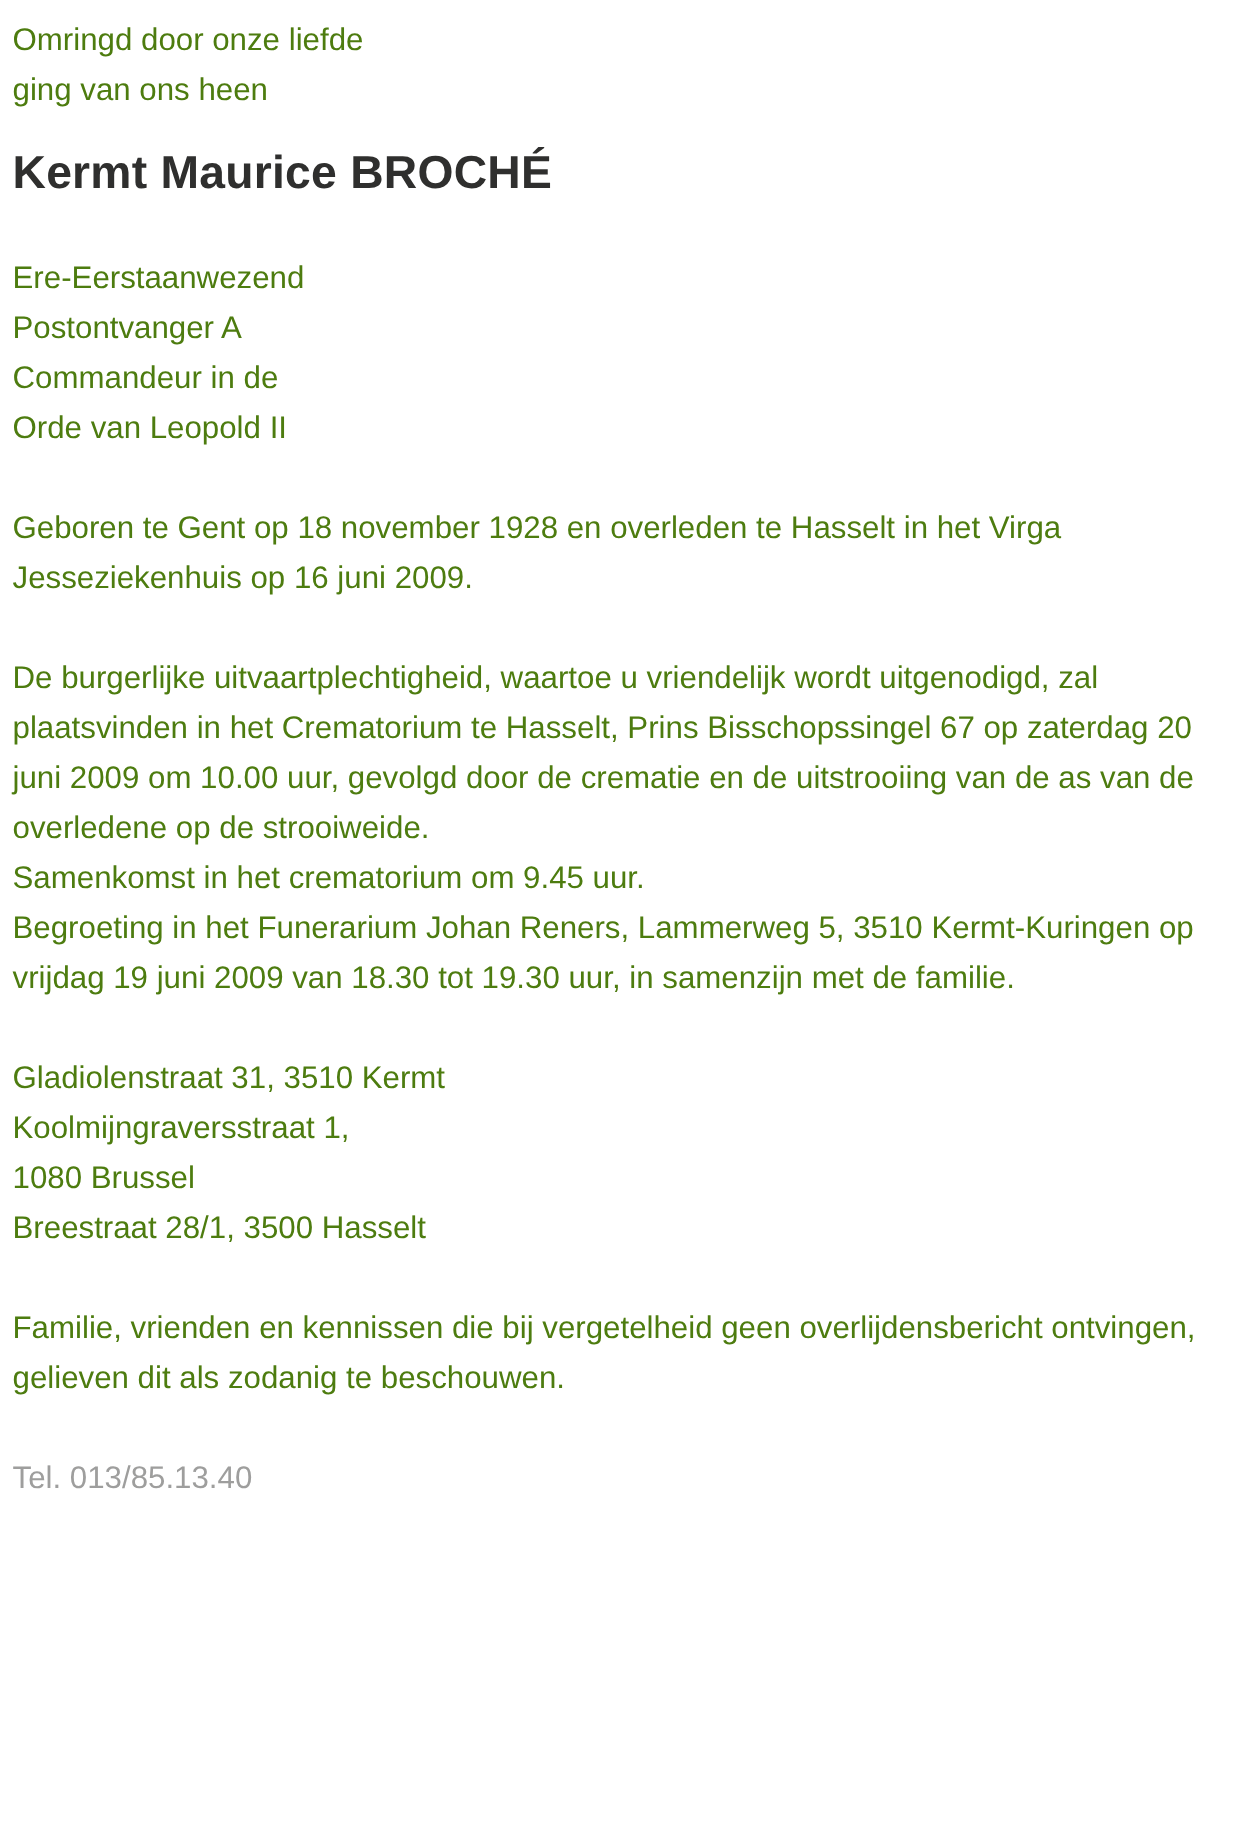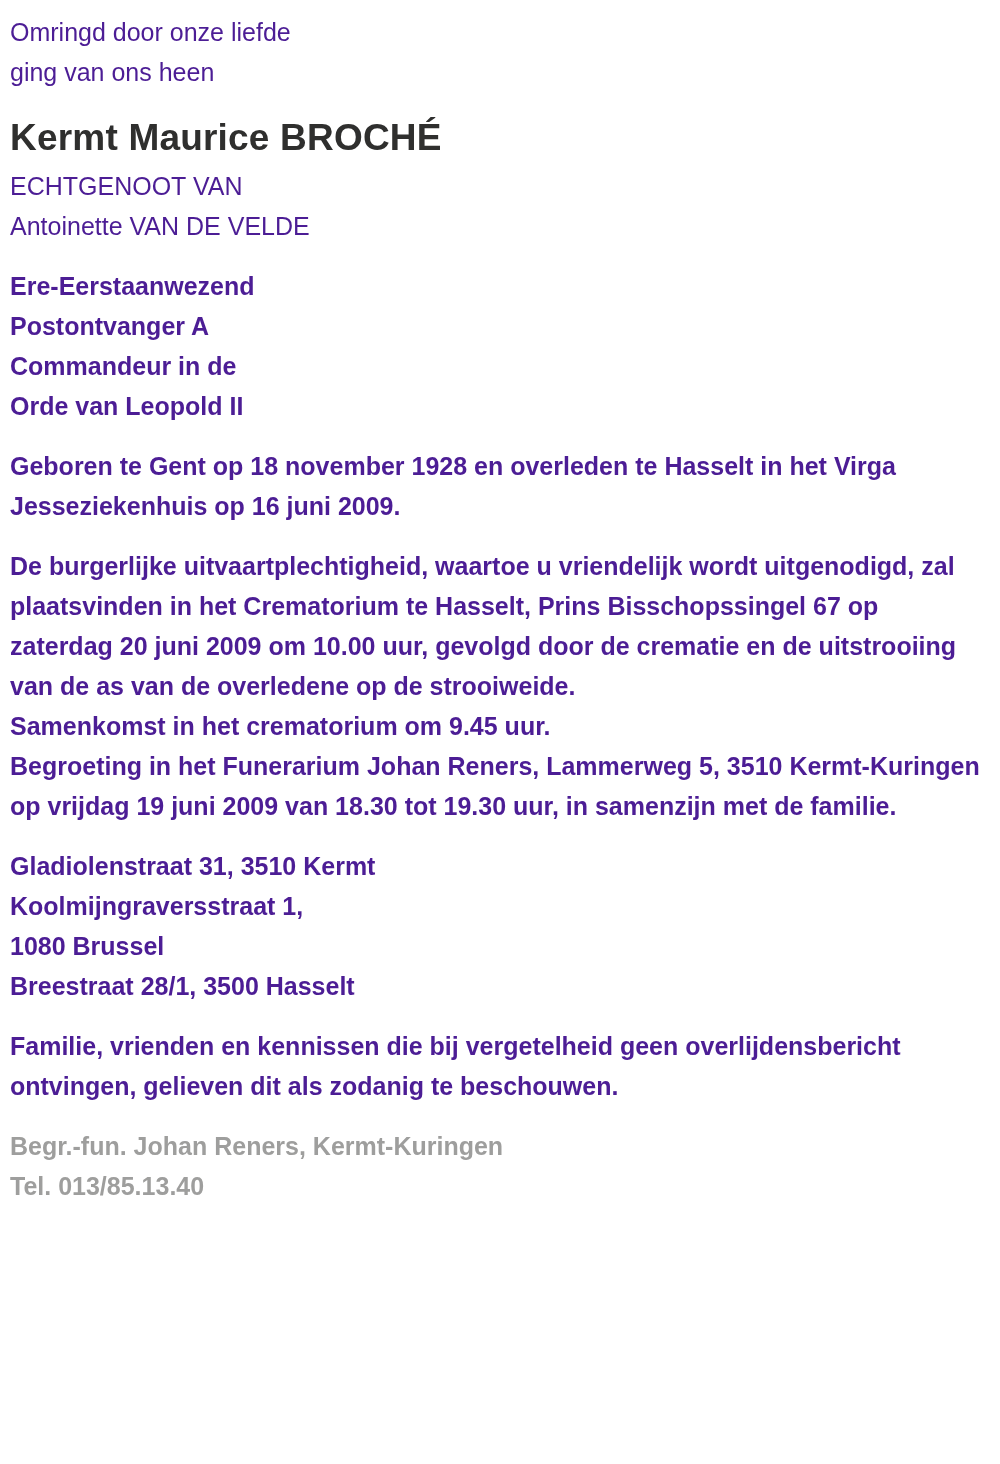--- a/index.html
+++ b/index.html
@@ -18,54 +18,51 @@
     box-sizing: border-box;
     width: 1000px;
     min-height: 1464px;
     padding: 12px 14px 20px 10px;
   }
   p {
     margin: 0;
     font-size: 25px;
     line-height: 40px;
     white-space: pre-line;
-    color: #4c1d95;
+    color: #4d7c0f;
   }
   .name {
     margin: 22px 0 0 0;
     font-size: 37px;
     line-height: 48px;
     font-weight: 700;
     color: #2f2f2e;
     letter-spacing: 0.2px;
     white-space: pre-line;
   }
   .relation {
     margin-top: 4px;
   }
   .block {
-    margin-top: 20px;
-    font-weight: bold;
+    margin-top: 40px;
   }
   .footer p {
     color: #9e9e9d;
   }
 </style>
 </head>
 <body>
 
 <main class="page">
 
   <p>Omringd door onze liefde
 ging van ons heen</p>
 
   <h1 class="name">Kermt Maurice BROCHÉ</h1>
 
-  <p class="relation">ECHTGENOOT VAN
-Antoinette VAN DE VELDE</p>
 
   <p class="block">Ere-Eerstaanwezend
 Postontvanger A
 Commandeur in de
 Orde van Leopold II</p>
 
   <p class="block">Geboren te Gent op 18 november 1928 en overleden te Hasselt in het Virga Jesseziekenhuis op 16 juni 2009.</p>
 
   <p class="block">De burgerlijke uitvaartplechtigheid, waartoe u vriendelijk wordt uitgenodigd, zal plaatsvinden in het Crematorium te Hasselt, Prins Bisschopssingel 67 op zaterdag 20 juni 2009 om 10.00 uur, gevolgd door de crematie en de uitstrooiing van de as van de overledene op de strooiweide.
 Samenkomst in het crematorium om 9.45 uur.
@@ -74,17 +71,16 @@
   <div class="block">
     <p>Gladiolenstraat 31, 3510 Kermt
 Koolmijngraversstraat 1,
 1080 Brussel
 Breestraat 28/1, 3500 Hasselt</p>
   </div>
 
   <p class="block">Familie, vrienden en kennissen die bij vergetelheid geen overlijdensbericht ontvingen, gelieven dit als zodanig te beschouwen.</p>
 
   <div class="block footer">
-    <p>Begr.-fun. Johan Reners, Kermt-Kuringen</p>
     <p>Tel. 013/85.13.40</p>
   </div>
 
 </main>
 
 </body></html>

